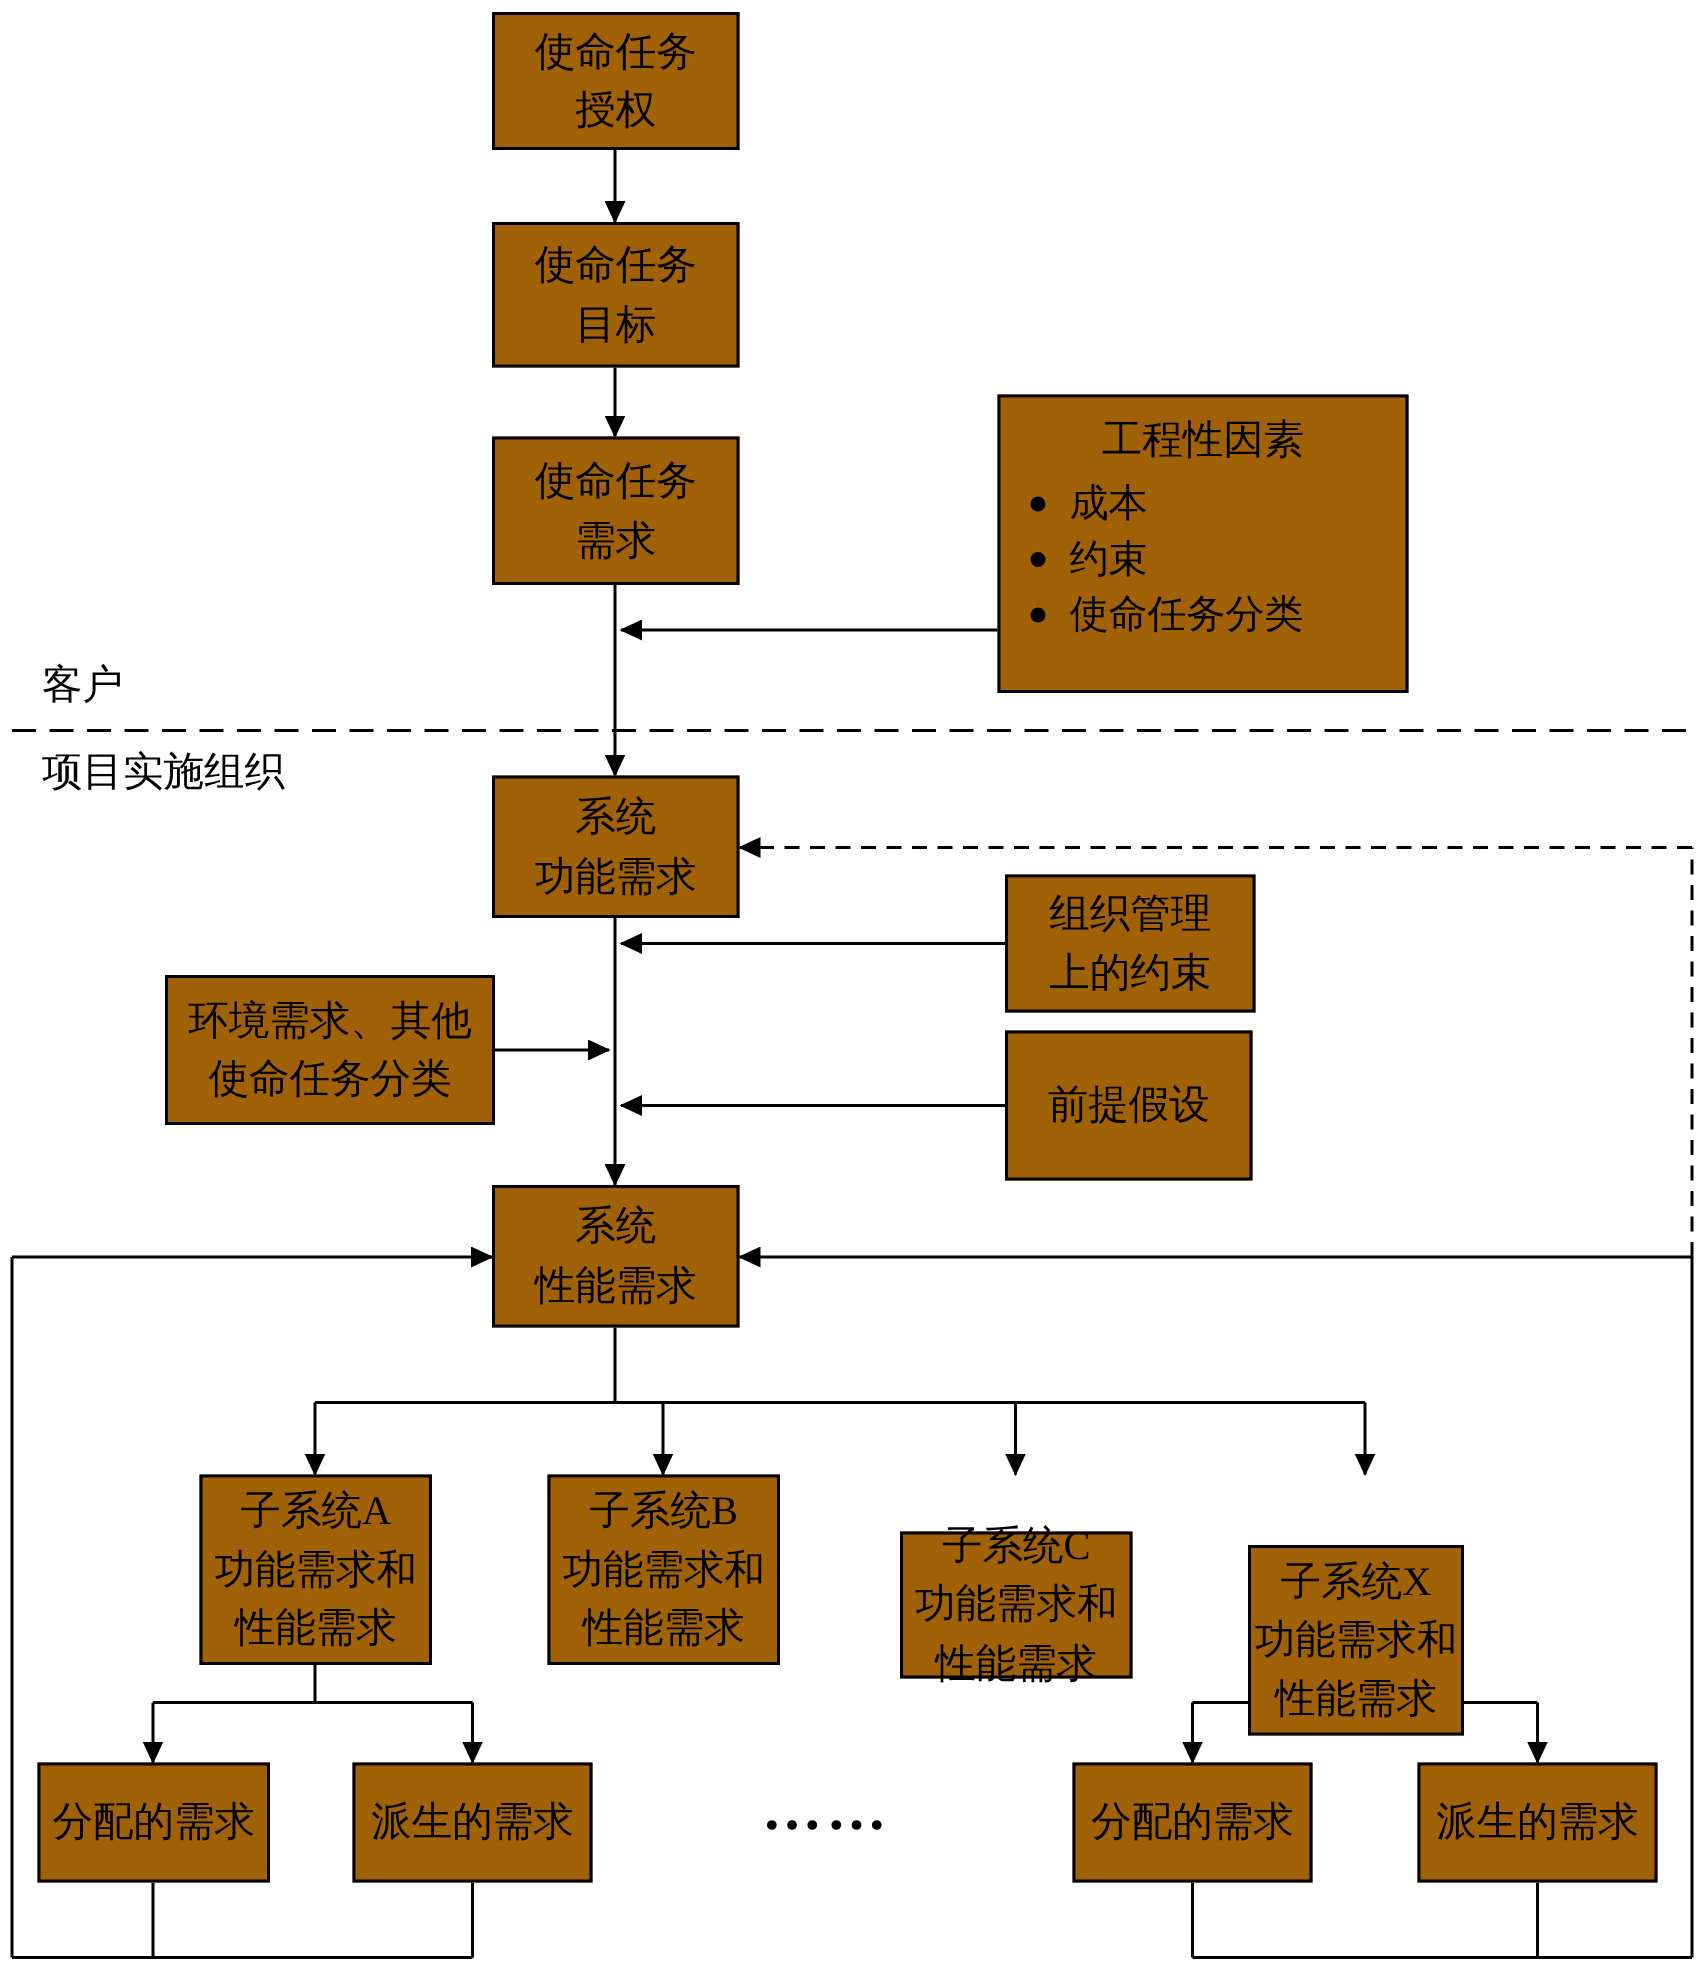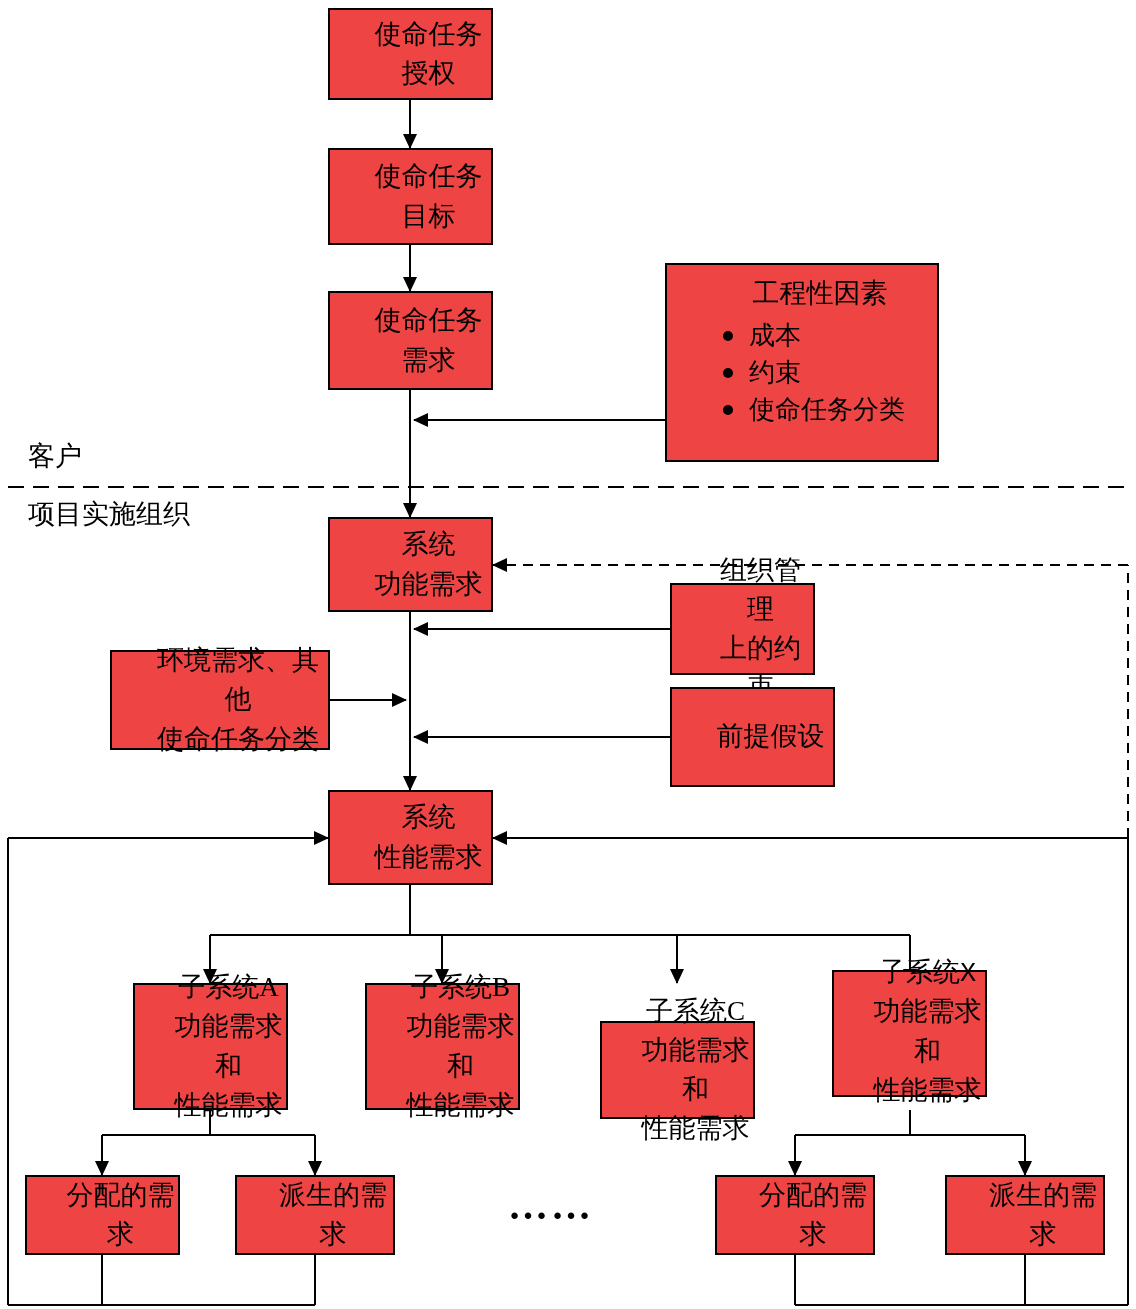--- a/index.html
+++ b/index.html
@@ -29,28 +29,27 @@
   svg.wires line.dashed {
     stroke-dasharray: 10 7;
   }
   svg.wires line.divider {
     stroke-dasharray: 16 9;
   }
   .box {
     position: absolute;
     box-sizing: border-box;
     border: 2px solid #000;
-    background: #ef4444;
+    background: #a16207;
     display: flex;
     align-items: center;
     justify-content: center;
     text-align: center;
     font-size: 27px;
     line-height: 1.45;
-    padding-left: 36px;
   }
   .box .lbl {
     white-space: pre-line;
   }
   .eng-box {
     flex-direction: column;
     align-items: stretch;
     justify-content: flex-start;
     padding-top: 12px;
     text-align: left;
@@ -182,21 +181,21 @@
       <li>约束</li>
       <li>使命任务分类</li>
     </ul>
   </div>
 
   <div class="box" style="left:328px; top:517px; width:165px; height:95px;">
     <span class="lbl">系统
 功能需求</span>
   </div>
 
-  <div class="box" style="left:670px; top:583px; width:145px; height:92px;">
+  <div class="box" style="left:670px; top:583px; width:167px; height:92px;">
     <span class="lbl">组织管理
 上的约束</span>
   </div>
 
   <div class="box" style="left:110px; top:650px; width:220px; height:100px;">
     <span class="lbl">环境需求、其他
 使命任务分类</span>
   </div>
 
   <div class="box" style="left:670px; top:687px; width:165px; height:100px;">
@@ -219,21 +218,21 @@
 功能需求和
 性能需求</span>
   </div>
 
   <div class="box" style="left:600px; top:1021px; width:155px; height:98px;">
     <span class="lbl">子系统C
 功能需求和
 性能需求</span>
   </div>
 
-  <div class="box" style="left:832px; top:970px; width:155px; height:127px;font-family:Liberation Mono, monospace;">
+  <div class="box" style="left:832px; top:1030px; width:144px; height:127px;">
     <span class="lbl">子系统X
 功能需求和
 性能需求</span>
   </div>
 
   <div class="box" style="left:25px; top:1175px; width:155px; height:80px;">
     <span class="lbl">分配的需求</span>
   </div>
 
   <div class="box" style="left:235px; top:1175px; width:160px; height:80px;">

